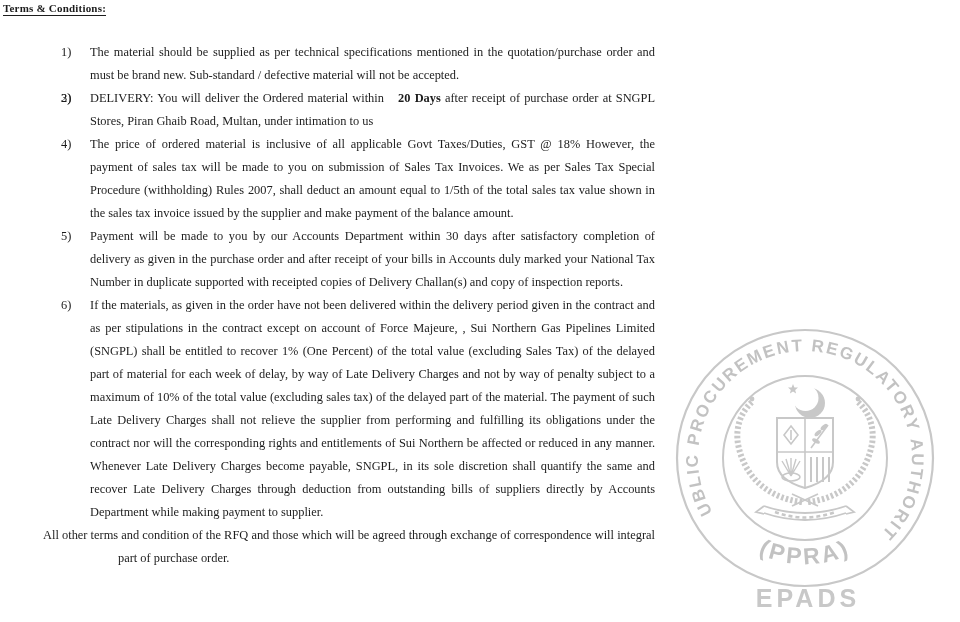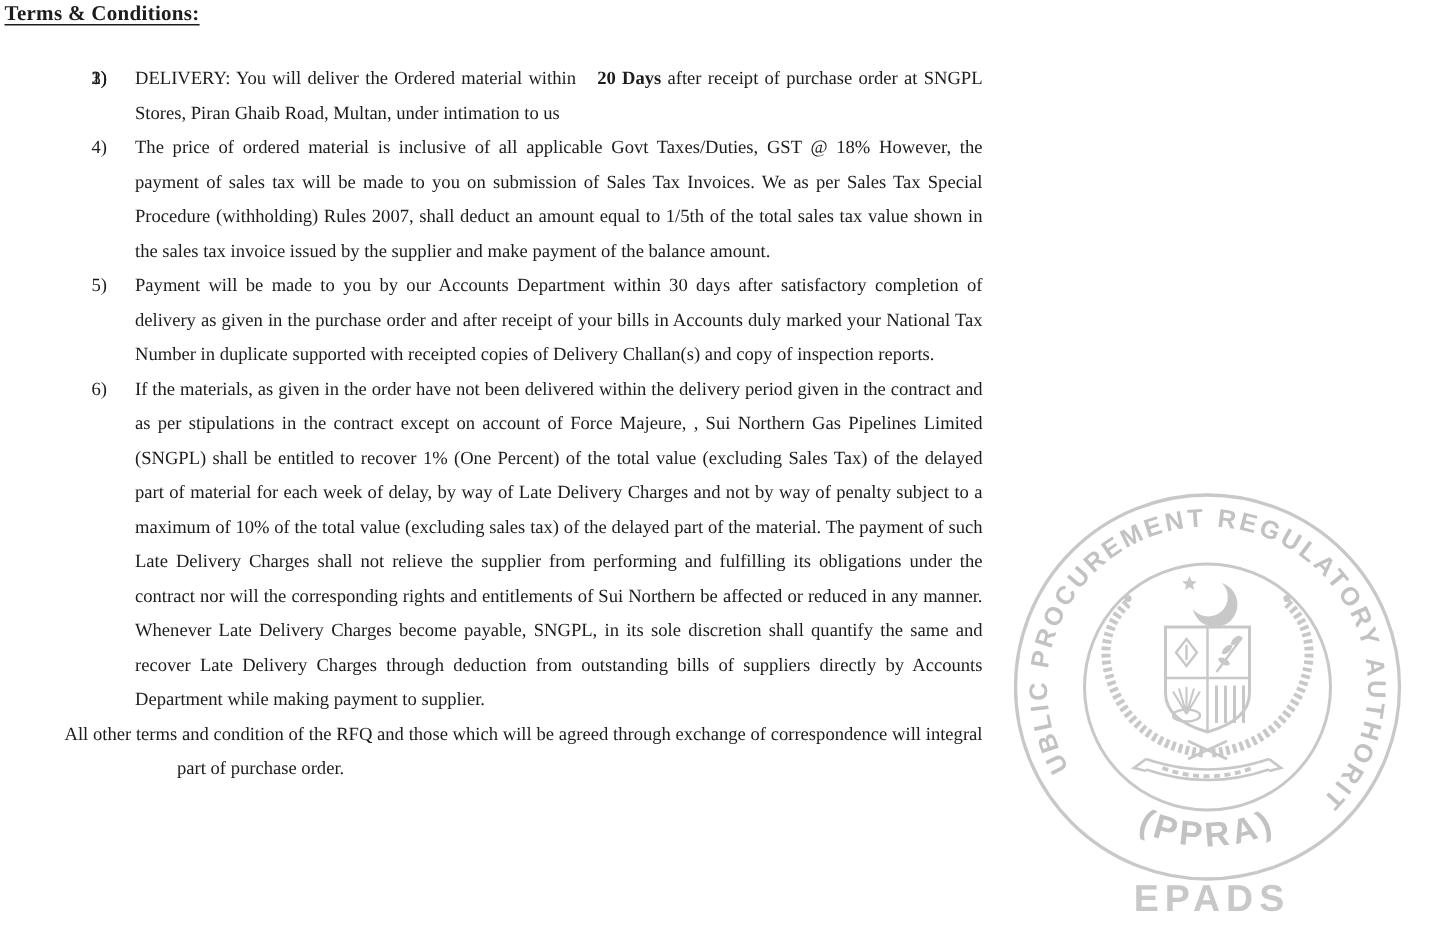--- a/index.html
+++ b/index.html
@@ -5,21 +5,21 @@
   :root{ --ink:#1c1c1c; --wm:#c8c8c8; --wm-dark:#c2c2c2; --paper:#ffffff; }
   html,body{margin:0;padding:0;}
   body{
     width:960px;height:622px;position:relative;overflow:hidden;
     background:var(--paper);
     font-family:"Liberation Serif", serif;
     color:var(--ink);
   }
   .heading{
     position:absolute;left:3px;top:2px;
-    font-size:14px;font-weight:bold;
+    font-size:11px;font-weight:bold;
     text-decoration:underline;text-underline-offset:3px;
     letter-spacing:.2px;
   }
   .terms{
     position:absolute;left:0;top:41px;width:655px;
     font-size:12.4px;line-height:23px;
   }
   .term-item{position:relative;padding-left:90px;}
   .term-num{position:absolute;left:61px;top:0;}
   .term-body{text-align:justify;}
@@ -48,20 +48,21 @@
   }
 </style>
 </head>
 <body>
 
 <div class="heading">Terms &amp; Conditions:</div>
 
 <div class="terms">
     <div class="term-item">
       <span class="term-num">1)</span>
+      <div class="term-body"><span>The material should be supplied as per technical specifications mentioned in the quotation/purchase order and must be brand new. Sub-standard / defective material will not be accepted.</span></div>
     </div>
     <div class="term-item">
       <span class="term-num">2)</span>
     </div>
     <div class="term-item">
       <span class="term-num">3)</span>
       <div class="term-body"><span>DELIVERY: You will deliver the Ordered material within </span><b>20 Days</b><span> after receipt of purchase order at SNGPL Stores, Piran Ghaib Road, Multan, under intimation to us</span></div>
     </div>
     <div class="term-item">
       <span class="term-num">4)</span>

